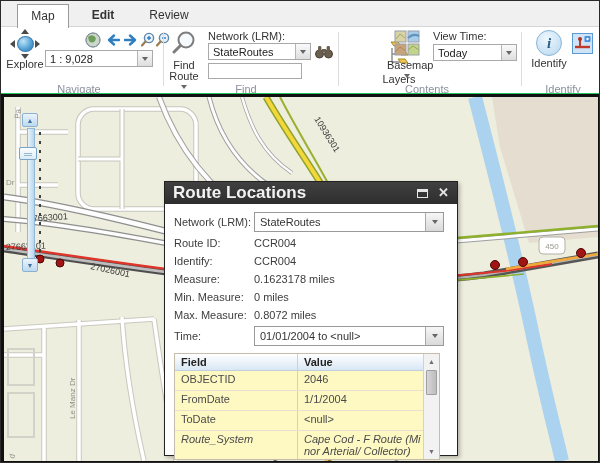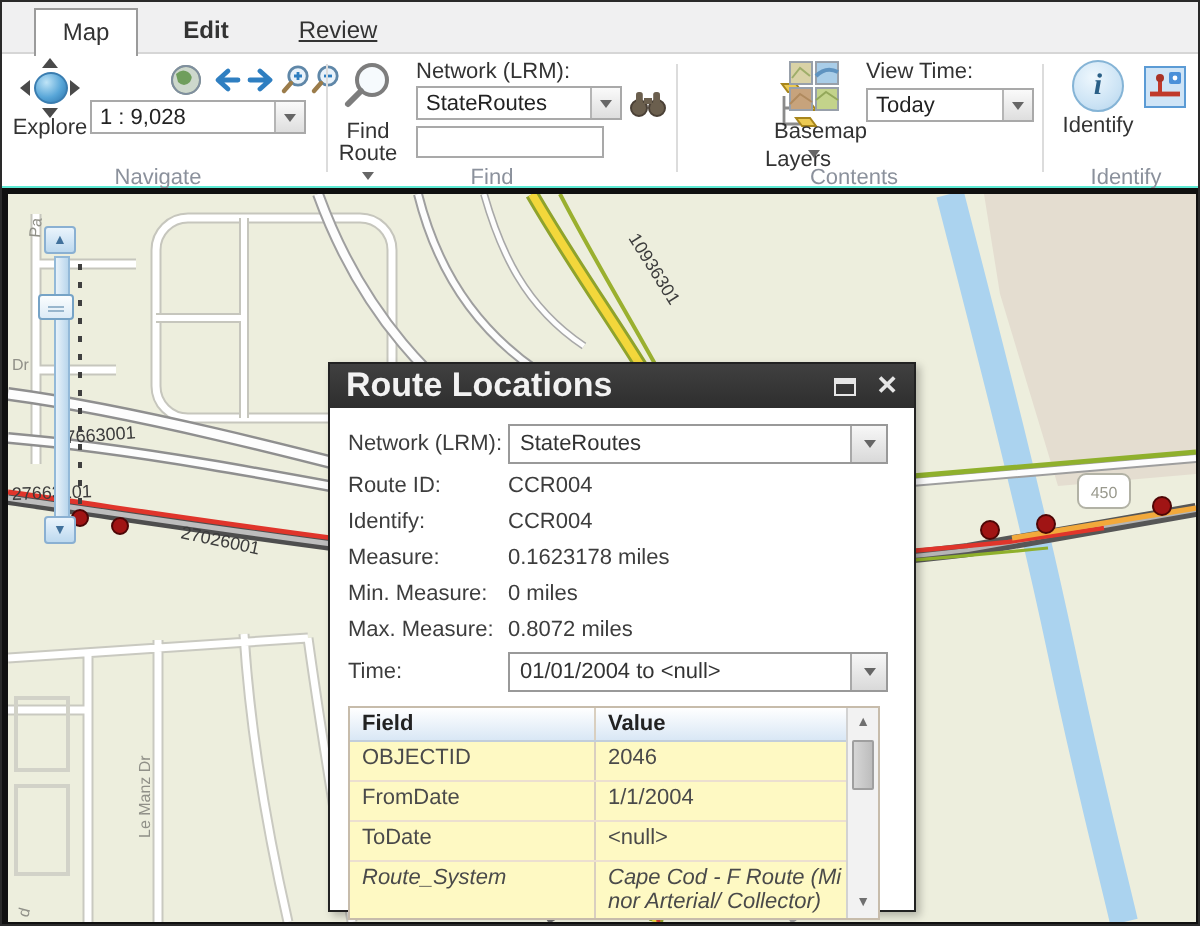--- a/index.html
+++ b/index.html
@@ -4,27 +4,27 @@
 <style>
   * { margin:0; padding:0; box-sizing:border-box; }
   html,body { width:600px; height:463px; }
   body { font-family:"Liberation Sans", sans-serif; background:#fff; }
   #app {
     position:relative; width:600px; height:463px; overflow:hidden;
     border:1px solid #2a2a2a; background:#fff;
   }
 
   
-  #ribbon { position:absolute; left:0; top:0; width:100%; height:95px; background:#5eead4; }
+  #ribbon { position:absolute; left:0; top:0; width:100%; height:95px; background:#22c55e; }
   #tabrow { position:relative; height:26px; background:#f0f0f1; border-bottom:1px solid #d6d6d6; }
   .tab { position:absolute; top:3px; height:24px; line-height:23px; font-size:12px; color:#333; text-align:center; cursor:default; }
   .tab.active { background:#fff; border:1px solid #9b9b9b; border-bottom:none; height:24px; z-index:2; }
   #tab-map { left:16px; width:52px; }
   #tab-edit { left:79px; width:46px;font-weight:bold; }
-  #tab-review { left:139px; width:58px;text-decoration:underline; }
+  #tab-review { left:139px; width:58px; }
 
   #ribbonbody { position:relative; height:66px; background:#fff; }
   .vsep { position:absolute; top:5px; width:1px; height:54px; background:#dcdcdc; }
   .grouplabel { position:absolute; top:56px; font-size:11px; color:#8b919c; text-align:center; }
 
   .btnlabel { font-size:11px; color:#333; text-align:center; line-height:11px; }
   .caret { width:0; height:0; border-left:3px solid transparent; border-right:3px solid transparent; border-top:4px solid #666; }
 
   
   #explore { position:absolute; left:2px; top:2px; width:44px; height:48px; text-align:center; }

